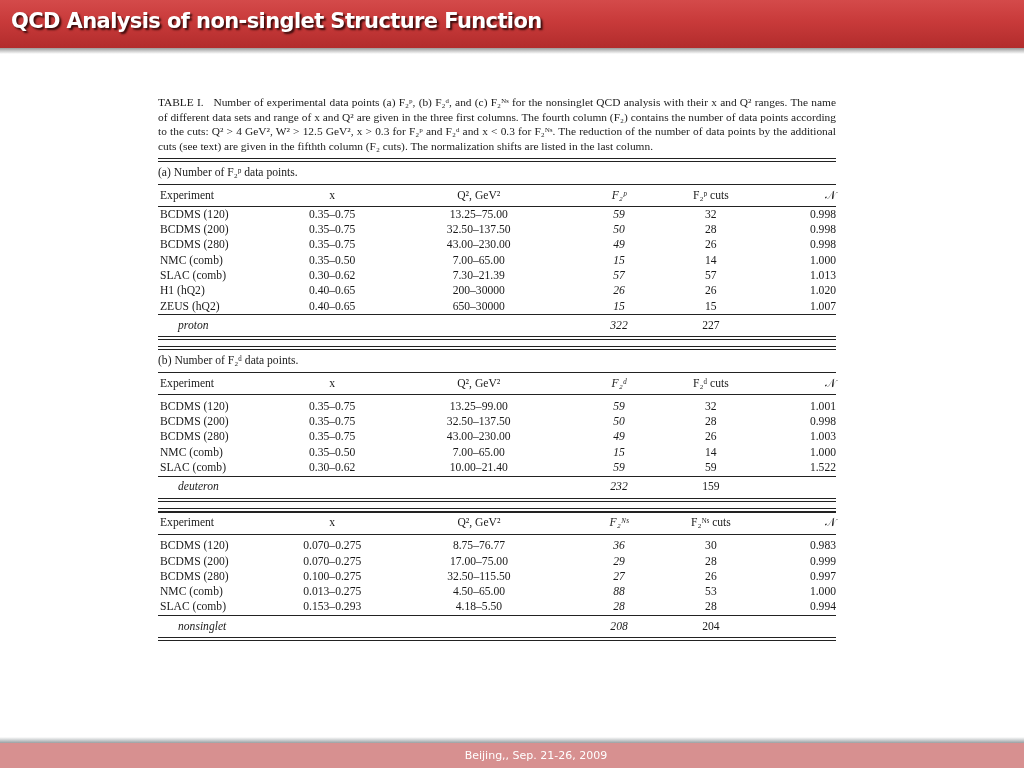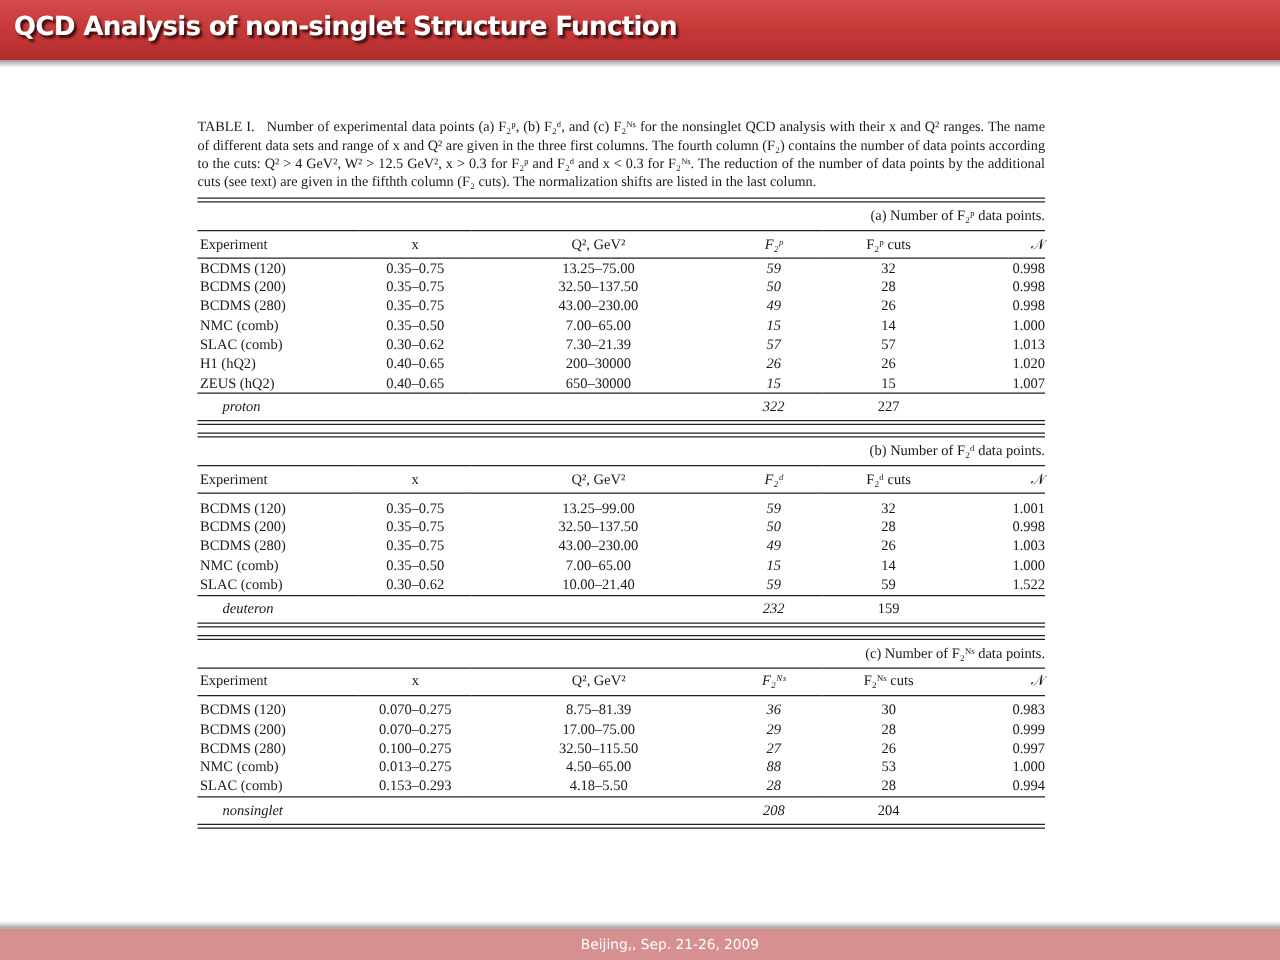--- a/index.html
+++ b/index.html
@@ -25,21 +25,21 @@
   .ipm-sub { position:absolute; right:8px; top:14px; width:40px; height:8px;
     background:repeating-linear-gradient(180deg,#f3dada 0 1px,transparent 1px 3px); opacity:0.8; }
   .school-label { position:absolute; left:2px; top:30px; font-family:"Liberation Serif", serif; font-size:5px; color:#f6e0e0; letter-spacing:1px; }
   .banner-text { position:absolute; left:2px; top:36px; font-family:"Liberation Serif", serif; font-size:11px; color:#fbeaea; letter-spacing:0.2px; white-space:nowrap; }
 
   .paper { position:absolute; left:158px; top:95px; width:678px; font-size:11.6px; line-height:14.6px; }
   .caption { text-align:justify; margin:0; font-size:11.4px; line-height:14.6px; }
   .rule2 { border-top:1px solid #222; border-bottom:1px solid #222; height:2px; }
   table { width:100%; border-collapse:collapse; font-size:11.6px; }
   td, th { padding:0; font-weight:normal; white-space:nowrap; height:15.3px; }
-  .sect-title { text-align:right; height:22px; }
+  .sect-title { text-align:left; height:22px; }
   .hdr td { height:21px; border-top:1px solid #222; border-bottom:1px solid #222; }
   .first-row td { padding-top:4px; }
   .tot td { border-top:1px solid #222; height:21px; }
   .c0 { text-align:left; padding-left:2px; width:112px; }
   .c1 { text-align:center; width:92px; }
   .c2 { text-align:center; width:210px; }
   .c3 { text-align:center; width:80px;font-style:italic; }
   .c4 { text-align:center; width:110px; }
   .c5 { text-align:right; width:74px; }
   .ital { font-style:italic; padding-left:20px; }
@@ -215,35 +215,32 @@
             </tr>
           </tbody>
         </table>
         <div class="rule2"></div>
         <div class="gap"></div>
       </div>
       <div class="section">
         <div class="rule2"></div>
         <table>
           <tbody>
-            <tr>
-              <td colspan="6" class="sect-title">(c) Number of F₂ᴺˢ data points.</td>
-            </tr>
             <tr class="hdr">
               <td class="c0">Experiment</td>
               <td class="c1">x</td>
               <td class="c2">Q², GeV²</td>
               <td class="c3">F₂ᴺˢ</td>
               <td class="c4">F₂ᴺˢ cuts</td>
               <td class="c5">𝒩</td>
             </tr>
             <tr class="first-row">
               <td class="c0">BCDMS (120)</td>
               <td class="c1">0.070–0.275</td>
-              <td class="c2">8.75–81.39</td>
+              <td class="c2">8.75–76.77</td>
               <td class="c3">36</td>
               <td class="c4">30</td>
               <td class="c5">0.983</td>
             </tr>
             <tr class="">
               <td class="c0">BCDMS (200)</td>
               <td class="c1">0.070–0.275</td>
               <td class="c2">17.00–75.00</td>
               <td class="c3">29</td>
               <td class="c4">28</td>

